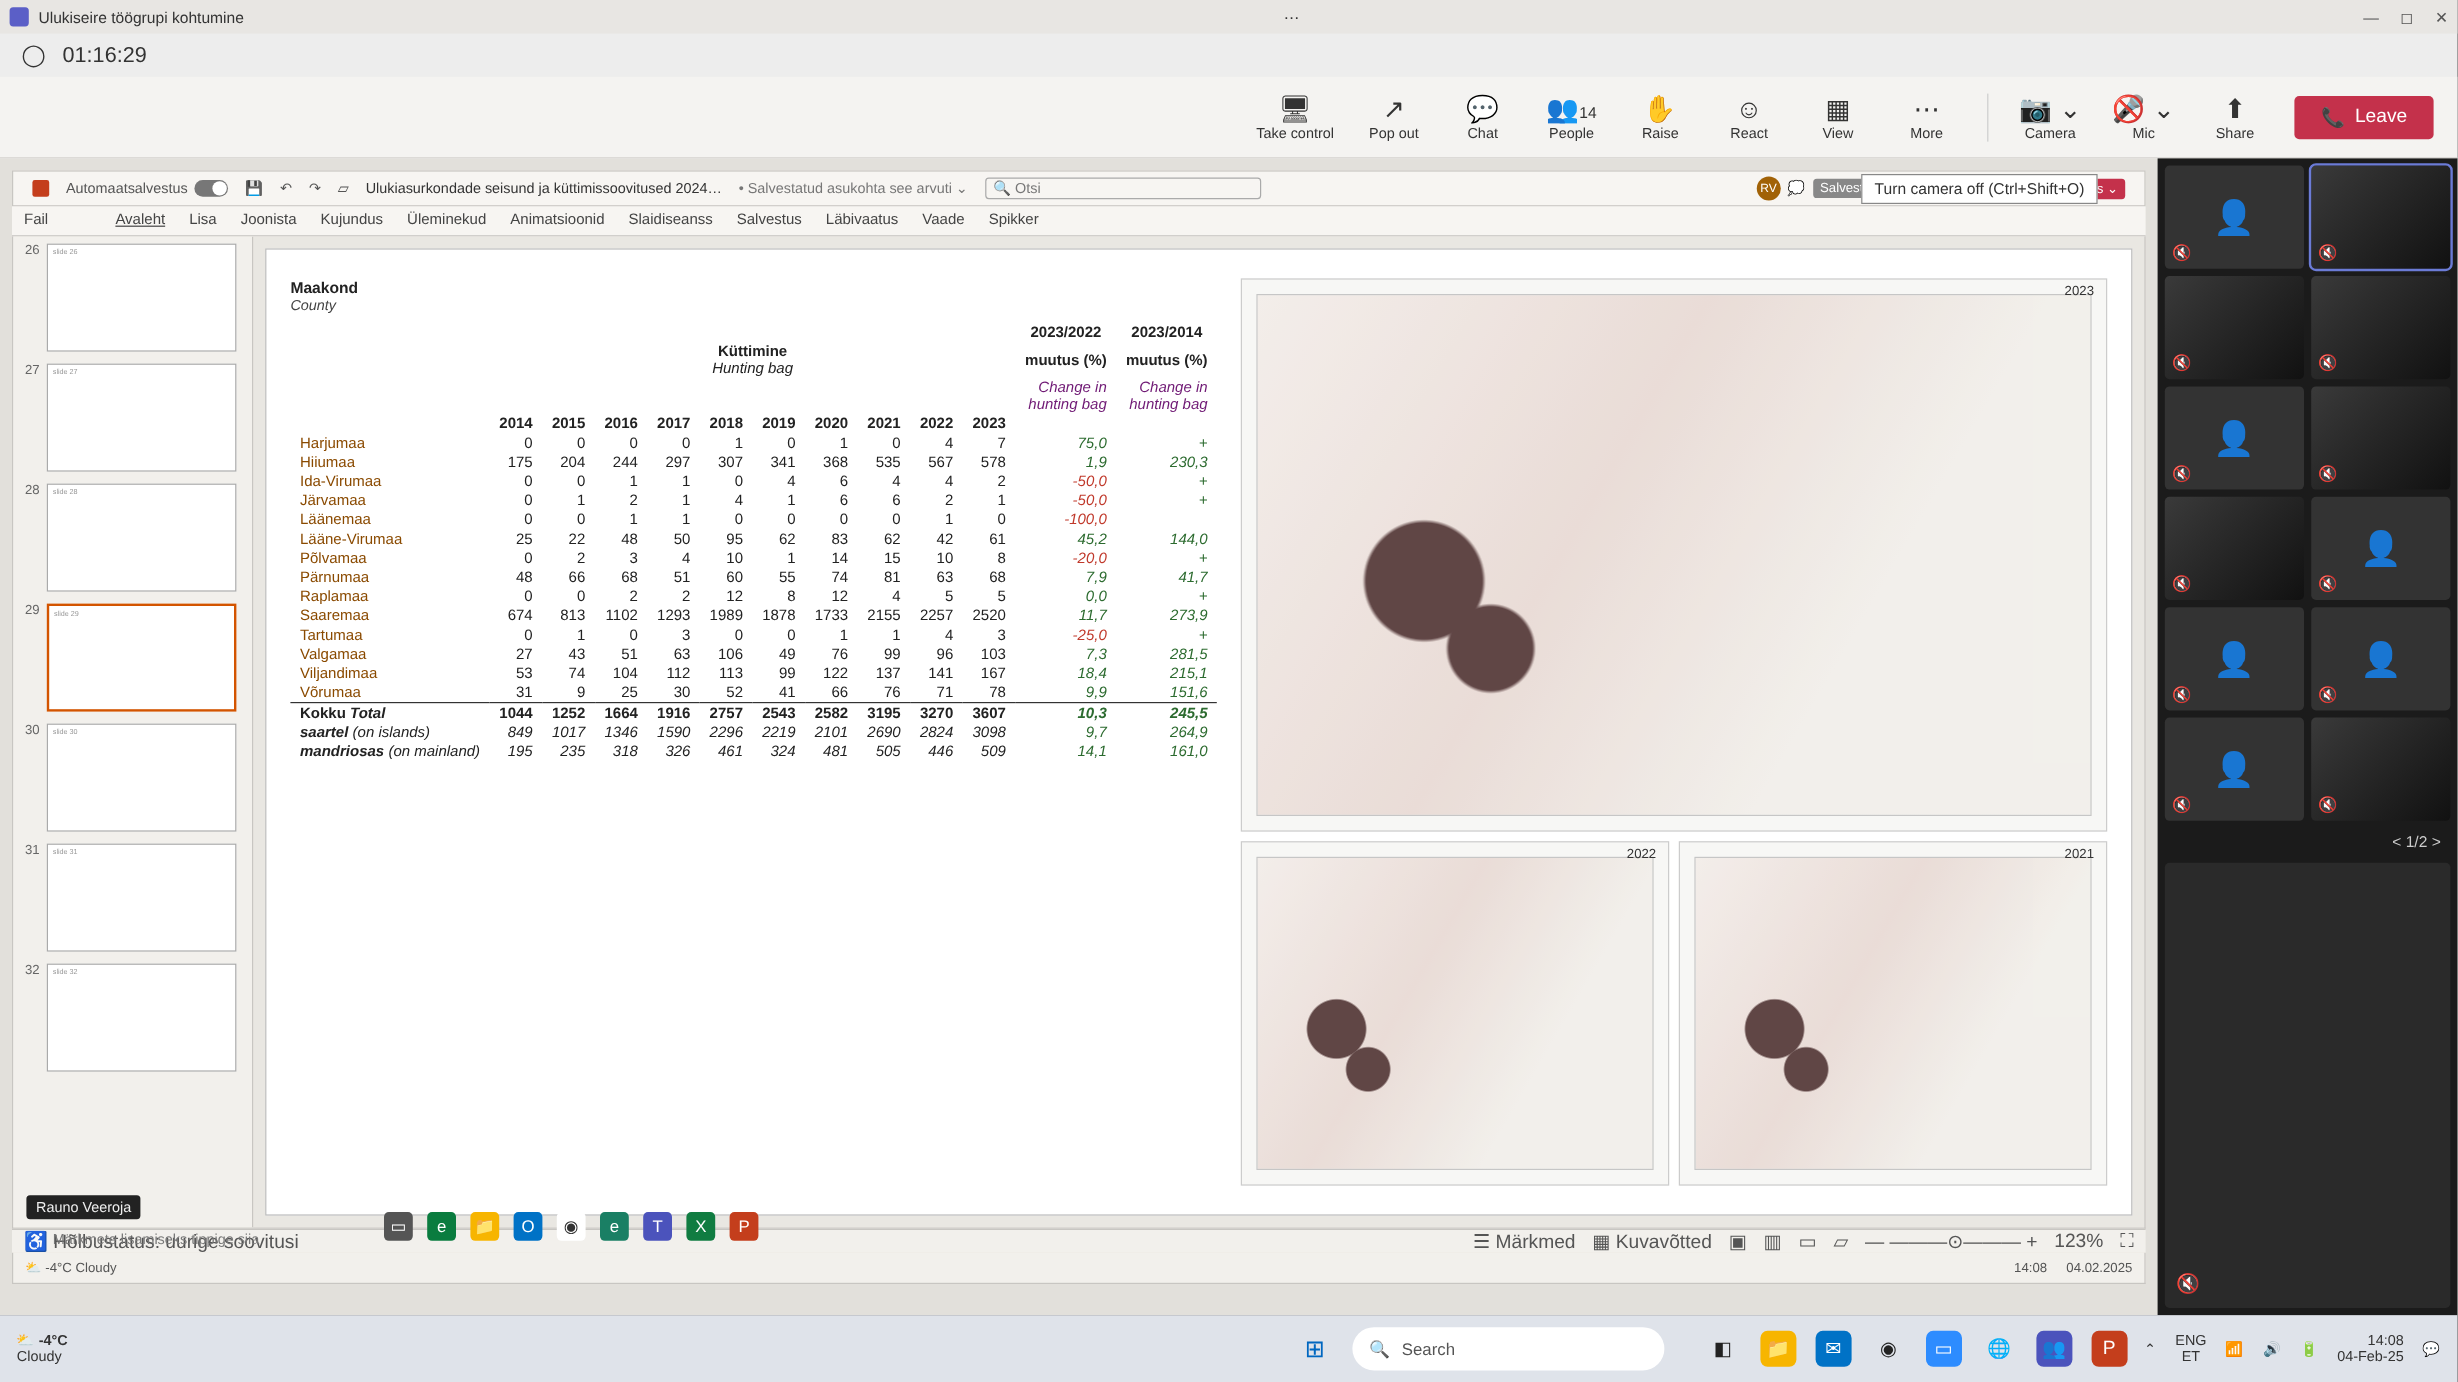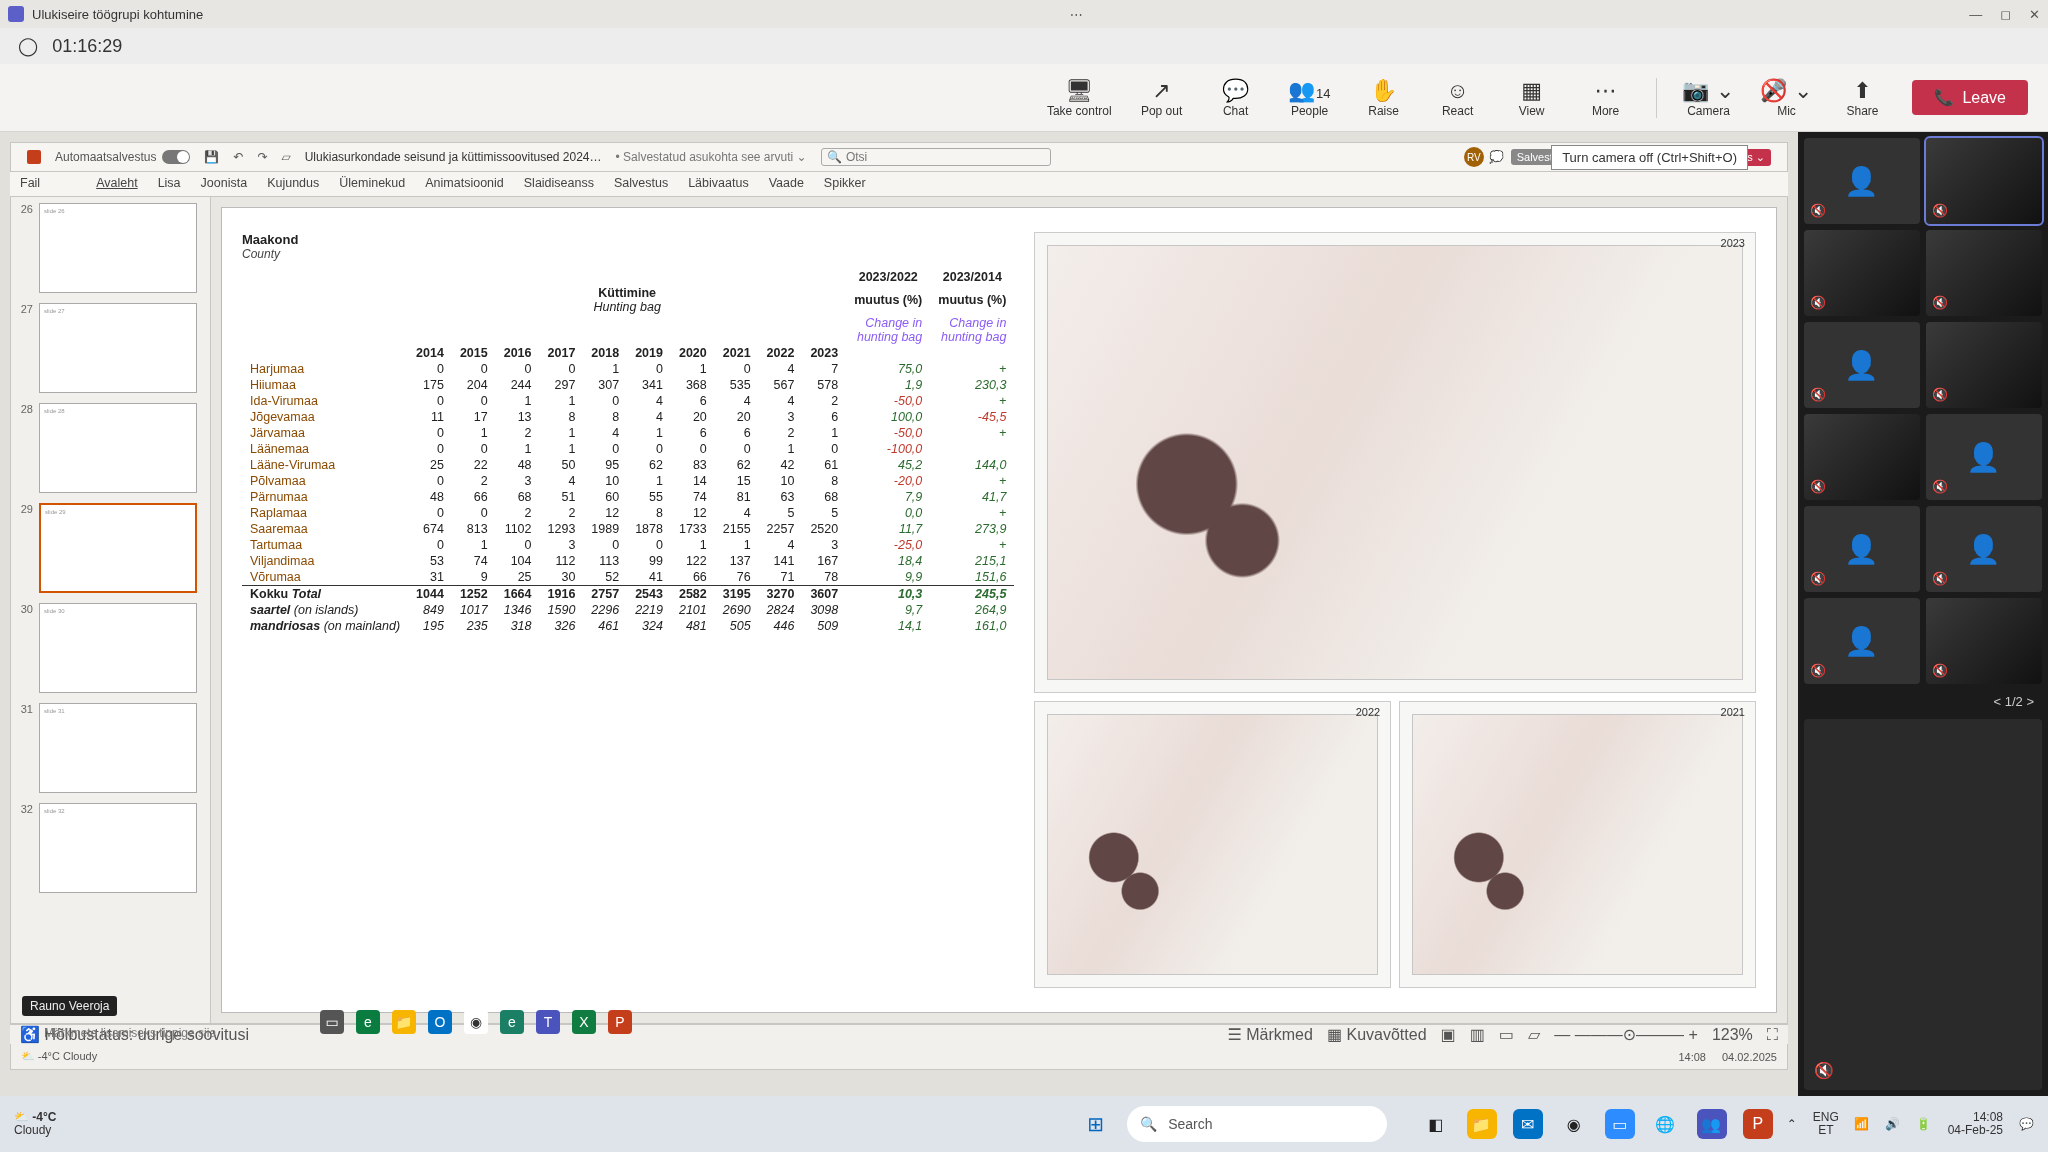--- a/index.html
+++ b/index.html
@@ -41,21 +41,21 @@
   .data-table { border-collapse:collapse; margin-top:8px; }
   .data-table th, .data-table td { padding:1px 8px; text-align:right; font-size:12.5px; white-space:nowrap; }
   .data-table th { font-weight:bold; }
   .data-table td:first-child, .data-table th:first-child { text-align:left; }
   .data-table .row-label { color:#8a4a00; }
   .data-table .neg { color:#c0392b; font-style:italic; }
   .data-table .pos { color:#2c6b2f; font-style:italic; }
   .data-table .tot td { font-weight:bold; border-top:1px solid #333; }
   .data-table .subtot td { font-style:italic; }
   .header-group { text-align:center !important; }
-  .header-sub { font-style:italic; font-size:11px; color:#8b5cf6; text-align:center; font-weight:normal !important; }
+  .header-sub { font-style:italic; font-size:11px; color:#701a75; text-align:center; font-weight:normal !important; }
   .maps { flex:1; display:flex; flex-direction:column; gap:8px; }
   .map-big { flex:1.6; background:#f7f7f5; border:1px solid #ccc; position:relative; }
   .map-big::after, .map-small::after { content:""; position:absolute; inset:12px; background:
     radial-gradient(circle at 20% 55%, #3b1a1a 0 8%, transparent 8.5%),
     radial-gradient(circle at 28% 68%, #3b1a1a 0 6%, transparent 6.5%),
     linear-gradient(120deg,#f3ece8,#e7d6d0 40%,#f1eee9 70%); border:1px solid #bbb; opacity:.8; }
   .map-row { flex:1; display:flex; gap:8px; }
   .map-small { flex:1; background:#f7f7f5; border:1px solid #ccc; position:relative; }
   .map-year { position:absolute; top:4px; right:10px; font-size:11px; color:#333; z-index:2; }
   .ppt-status { height:20px; background:#f2f0ec; border-top:1px solid #c8c6c2; font-size:16px; color:#555; display:flex; align-items:center; padding:0 10px; gap:14px; }
@@ -326,35 +326,20 @@
                     <td>0</td>
                     <td>4</td>
                     <td>6</td>
                     <td>4</td>
                     <td>4</td>
                     <td>2</td>
                     <td class="neg"><i>-50,0</i></td>
                     <td class="pos"><i>+</i></td>
                   </tr>
                   <tr>
-                    <td class="row-label">Jõgevamaa</td>
-                    <td>11</td>
-                    <td>17</td>
-                    <td>13</td>
-                    <td>8</td>
-                    <td>8</td>
-                    <td>4</td>
-                    <td>20</td>
-                    <td>20</td>
-                    <td>3</td>
-                    <td>6</td>
-                    <td class="pos"><i>100,0</i></td>
-                    <td class="neg"><i>-45,5</i></td>
-                  </tr>
-                  <tr>
                     <td class="row-label">Järvamaa</td>
                     <td>0</td>
                     <td>1</td>
                     <td>2</td>
                     <td>1</td>
                     <td>4</td>
                     <td>1</td>
                     <td>6</td>
                     <td>6</td>
                     <td>2</td>
@@ -459,20 +444,35 @@
                     <td>0</td>
                     <td>3</td>
                     <td>0</td>
                     <td>0</td>
                     <td>1</td>
                     <td>1</td>
                     <td>4</td>
                     <td>3</td>
                     <td class="neg"><i>-25,0</i></td>
                     <td class="pos"><i>+</i></td>
+                  </tr>
+                  <tr>
+                    <td class="row-label">Valgamaa</td>
+                    <td>27</td>
+                    <td>43</td>
+                    <td>51</td>
+                    <td>63</td>
+                    <td>106</td>
+                    <td>49</td>
+                    <td>76</td>
+                    <td>99</td>
+                    <td>96</td>
+                    <td>103</td>
+                    <td class="pos"><i>7,3</i></td>
+                    <td class="pos"><i>281,5</i></td>
                   </tr>
                   <tr>
                     <td class="row-label">Viljandimaa</td>
                     <td>53</td>
                     <td>74</td>
                     <td>104</td>
                     <td>112</td>
                     <td>113</td>
                     <td>99</td>
                     <td>122</td>

